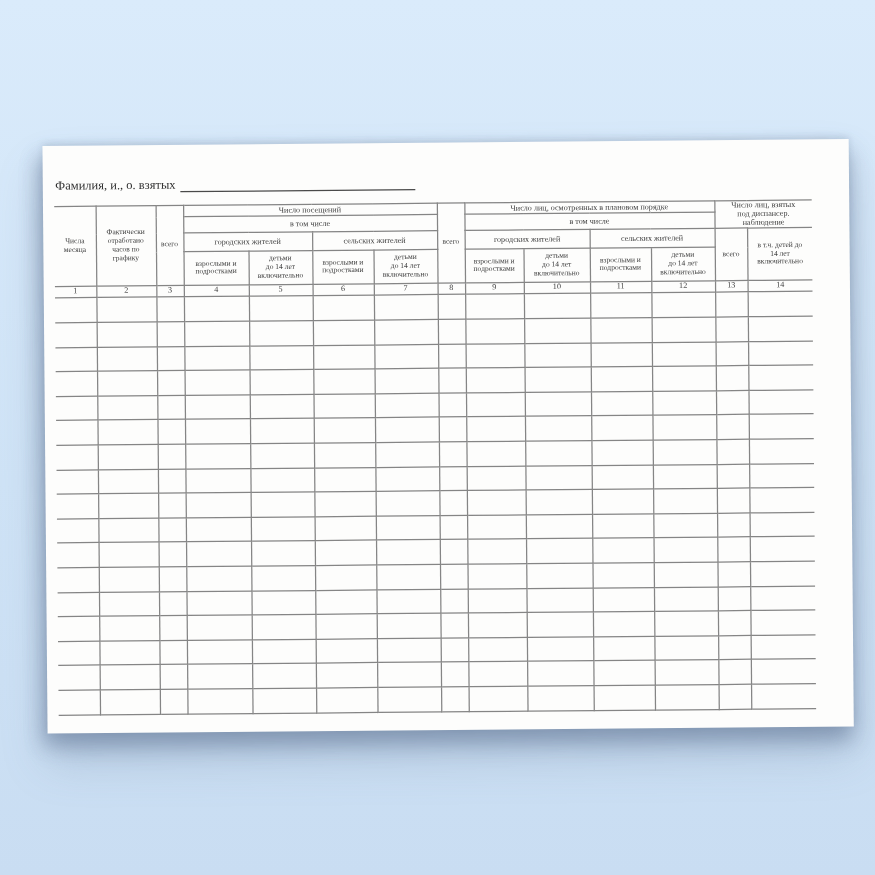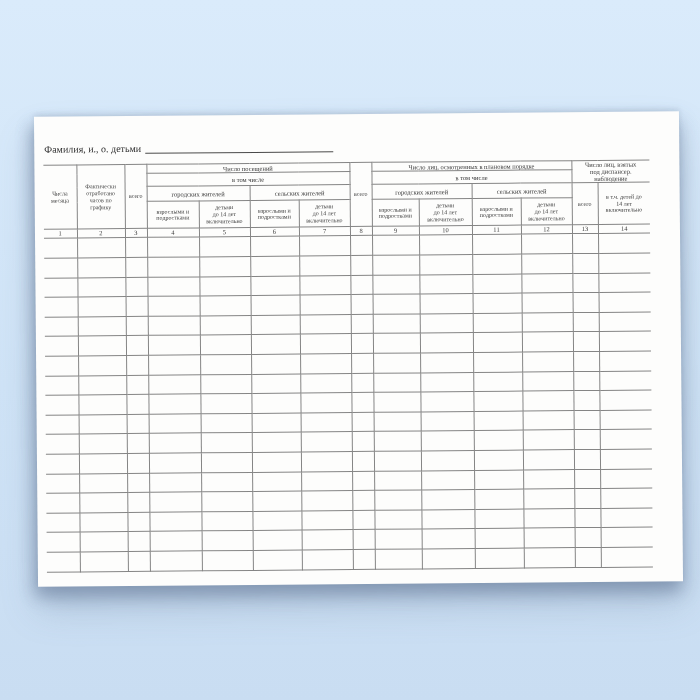--- a/index.html
+++ b/index.html
@@ -55,21 +55,21 @@
   .br-none{border-right:none !important;}
   .register tbody td:first-child{border-left:none;}
   .register tbody td:last-child{border-right:none;}
 </style>
 </head>
 <body>
 
 <div class="paper">
 
   <div class="title-row">
-    <span>Фамилия, и., о. детьми</span>
+    <span>Фамилия, и., о. взятых</span>
     <span class="blank-line"></span>
   </div>
 
   <table class="register">
     <colgroup>
       <col style="width:33px">
         <col style="width:48px">
         <col style="width:22px">
       <col style="width:52px">
         <col style="width:51px">

